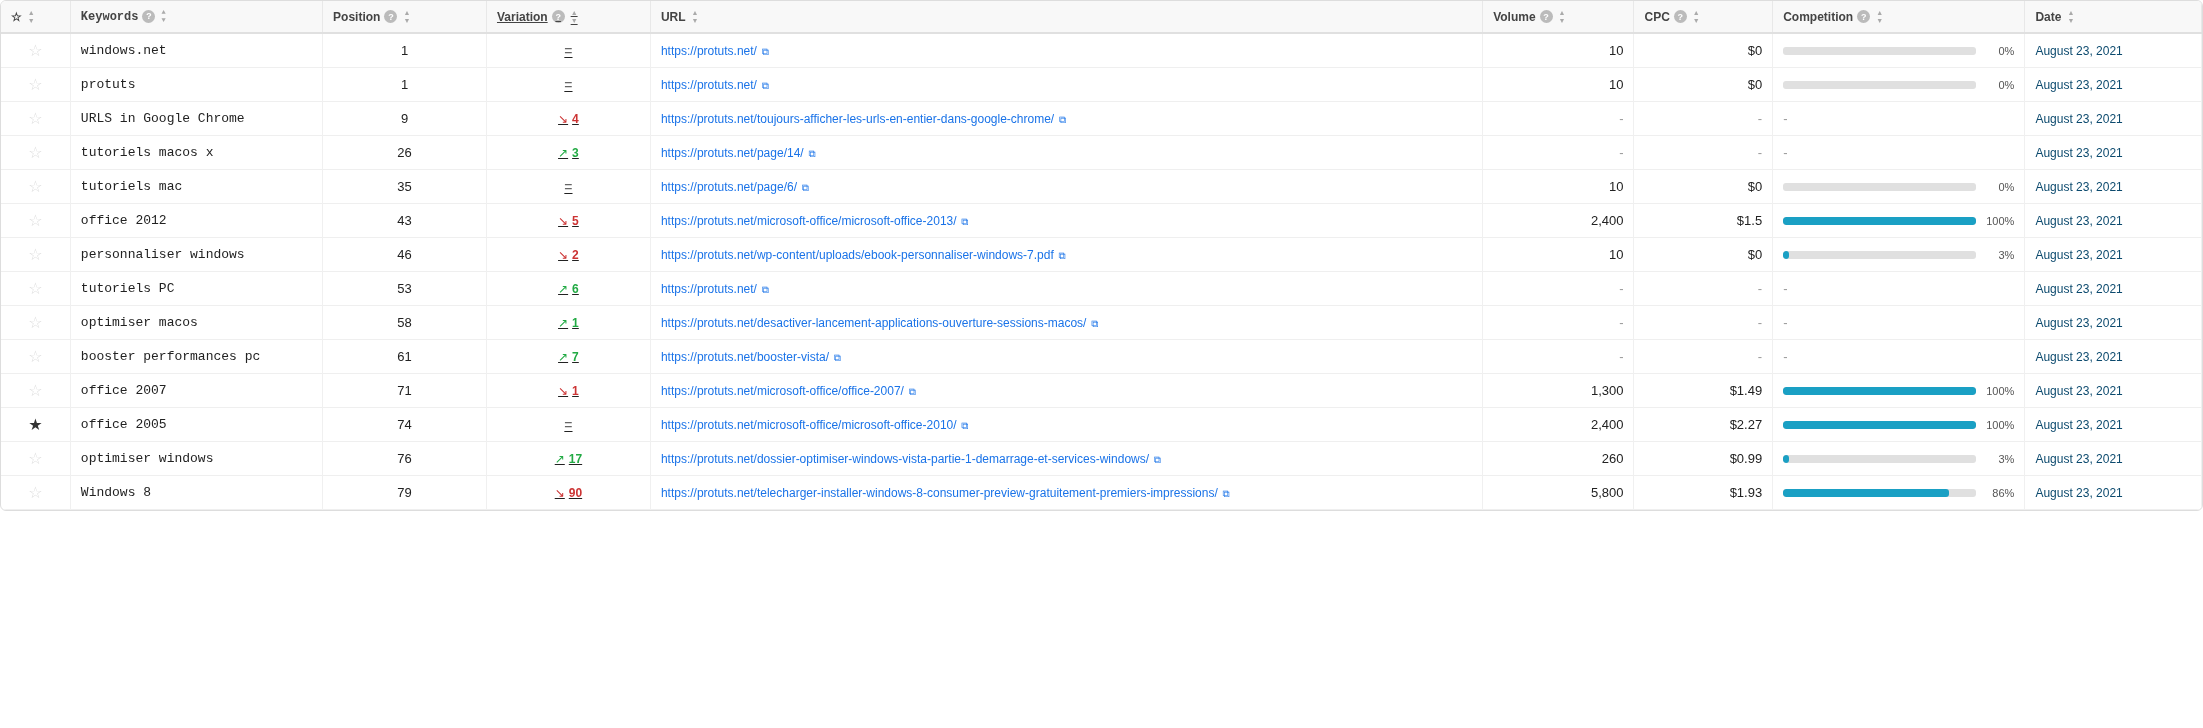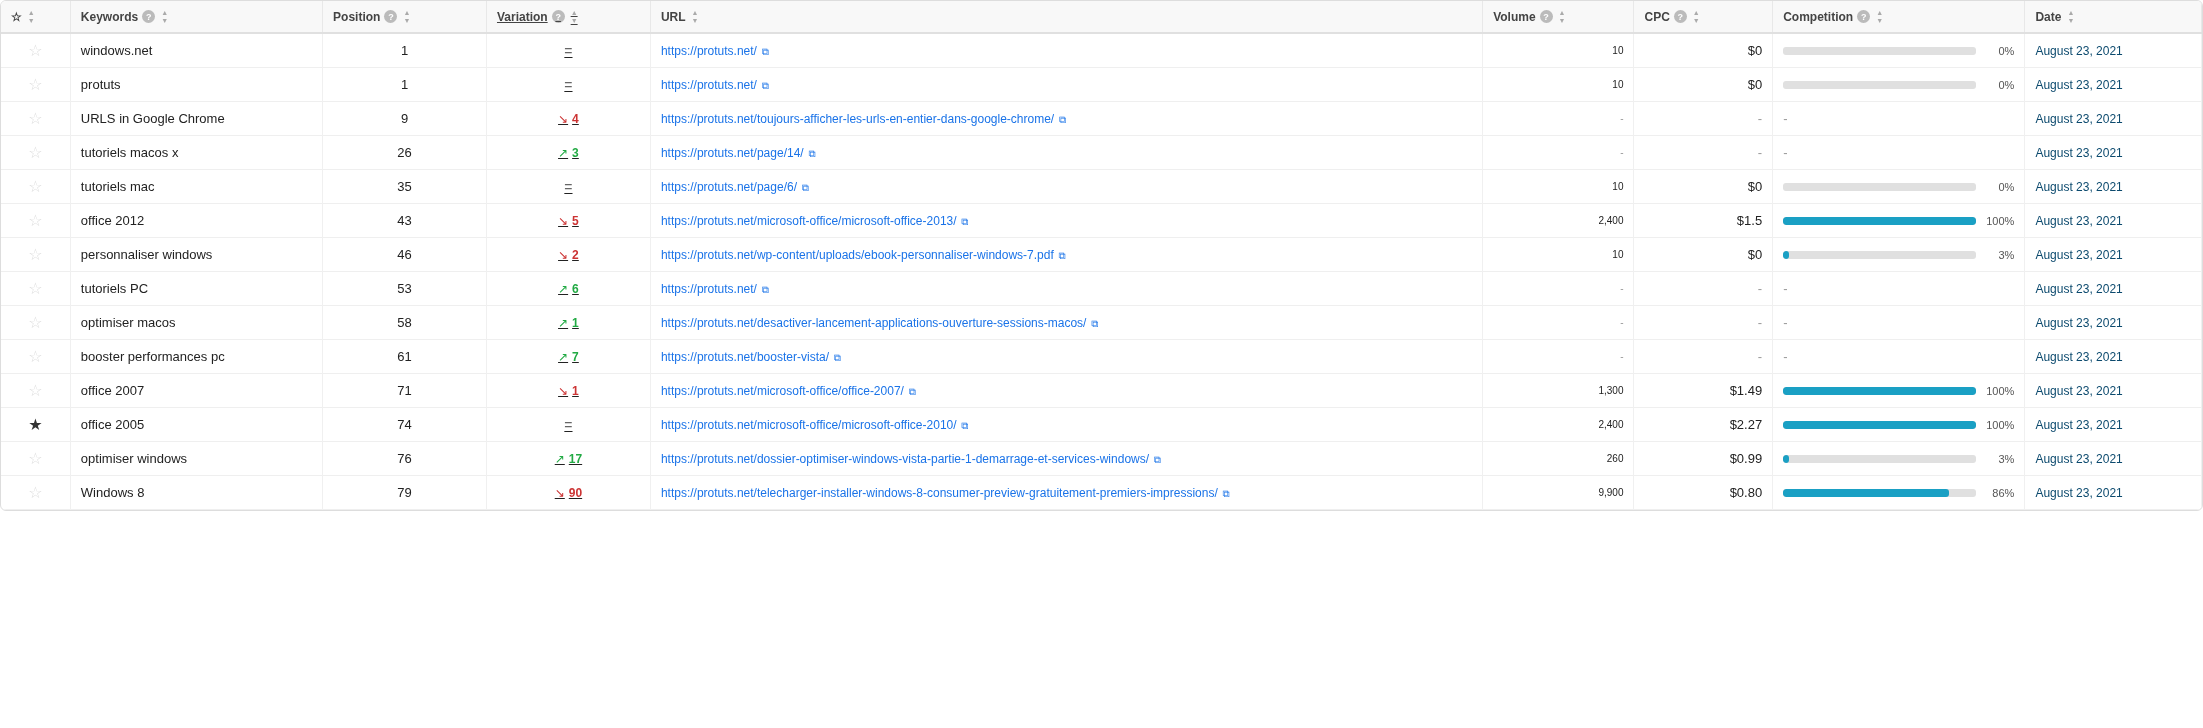--- a/index.html
+++ b/index.html
@@ -120,21 +120,21 @@
       color: #1a73e8;
       text-decoration: none;
     }
     .ext-icon {
       font-size: 10px;
       color: #1a73e8;
       margin-left: 2px;
     }
     .volume-cell {
       text-align: right;
-      font-size: 10px;
+      font-size: 13px;
     }
     .cpc-cell {
       text-align: right;
       font-size: 13px;
     }
     .competition-cell {
       padding: 7px 10px;
     }
     .competition-inner {
       display: flex;
@@ -161,21 +161,21 @@
     }
     .date-cell {
       font-size: 12px;
       color: #0c4a6e;
       white-space: nowrap;
     }
     .dash { color: #999; }
 
     
     .col-star     { width: 55px; }
-    .col-keyword  { width: 200px; }
+    .col-keyword  { width: 200px; font-family: Liberation Mono, monospace; }
     .col-position { width: 130px; }
     .col-variation{ width: 130px; text-decoration: underline; }
     .col-url      { width: 660px; }
     .col-volume   { width: 120px; }
     .col-cpc      { width: 110px; }
     .col-competition { width: 200px; }
     .col-date     { width: 140px; }
   </style>
 </head>
 <body>
@@ -538,22 +538,22 @@
           <td class="star-cell col-star"><span class="star">☆</span></td>
           <td class="keyword-cell col-keyword">Windows 8</td>
           <td class="position-cell col-position">79</td>
           <td class="variation-cell col-variation">
             <div class="variation-inner">
               <span class="var-arrow down">↘</span>
               <span class="var-num down">90</span>
             </div>
           </td>
           <td class="url-cell col-url"><a href="#">https://protuts.net/telecharger-installer-windows-8-consumer-preview-gratuitement-premiers-impressions/<span class="ext-icon"> ⧉</span></a></td>
-          <td class="volume-cell col-volume">9,900</td>
-          <td class="cpc-cell col-cpc">$0.80</td>
+          <td class="volume-cell col-volume">5,800</td>
+          <td class="cpc-cell col-cpc">$1.93</td>
           <td class="competition-cell col-competition">
             <div class="competition-inner">
               <div class="competition-bar-bg">
                 <div class="competition-bar-fill" style="width: 86%; background: rgb(26, 160, 196);"></div>
               </div>
               <span class="competition-pct">86%</span>
             </div>
           </td>
           <td class="date-cell col-date">August 23, 2021</td>
         </tr>

